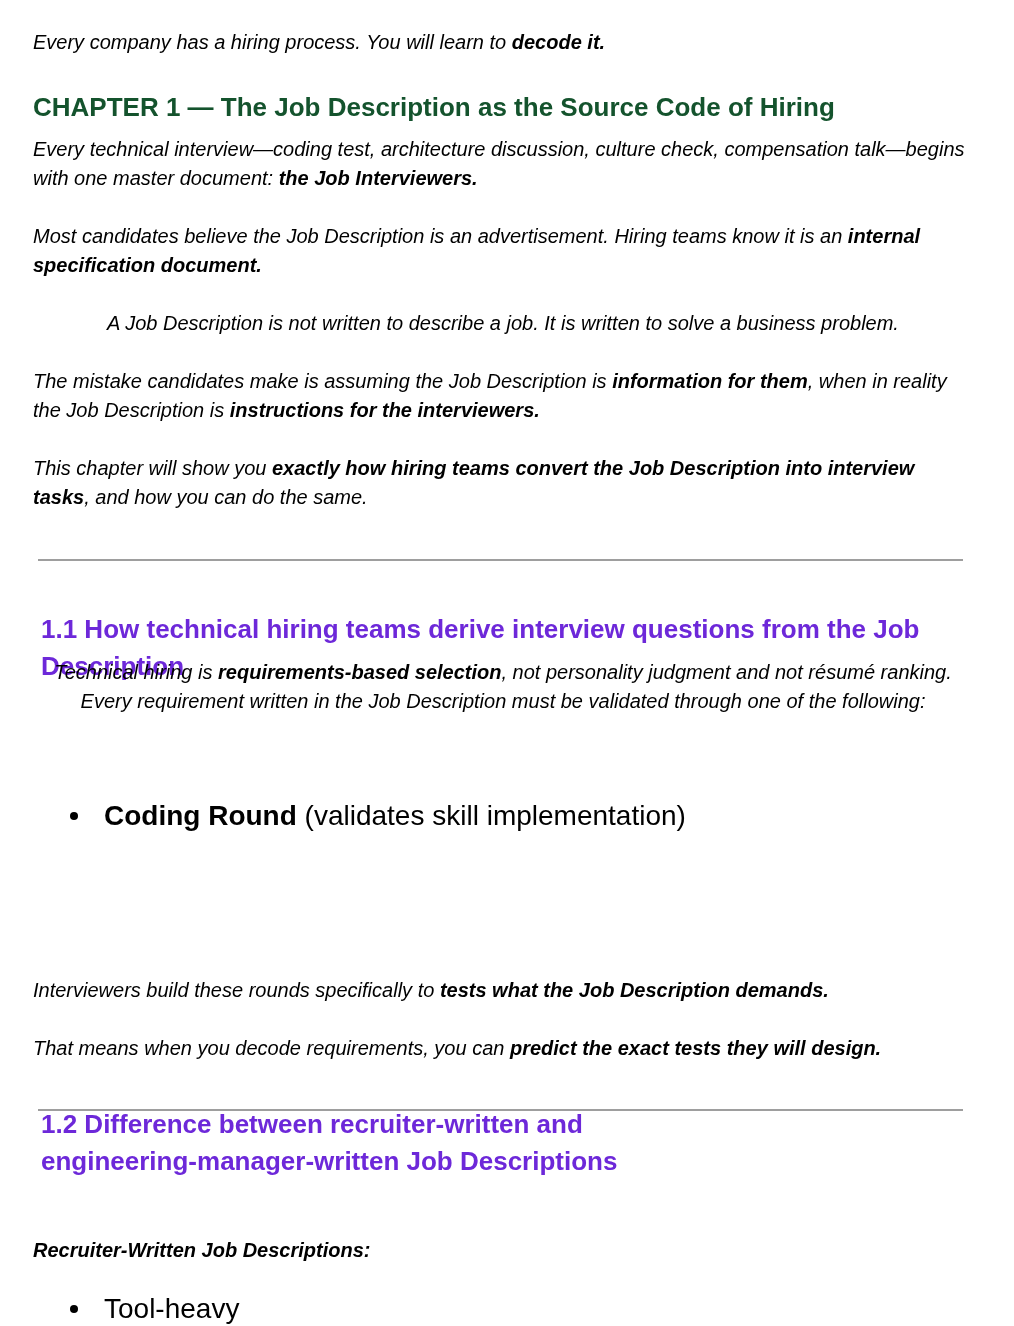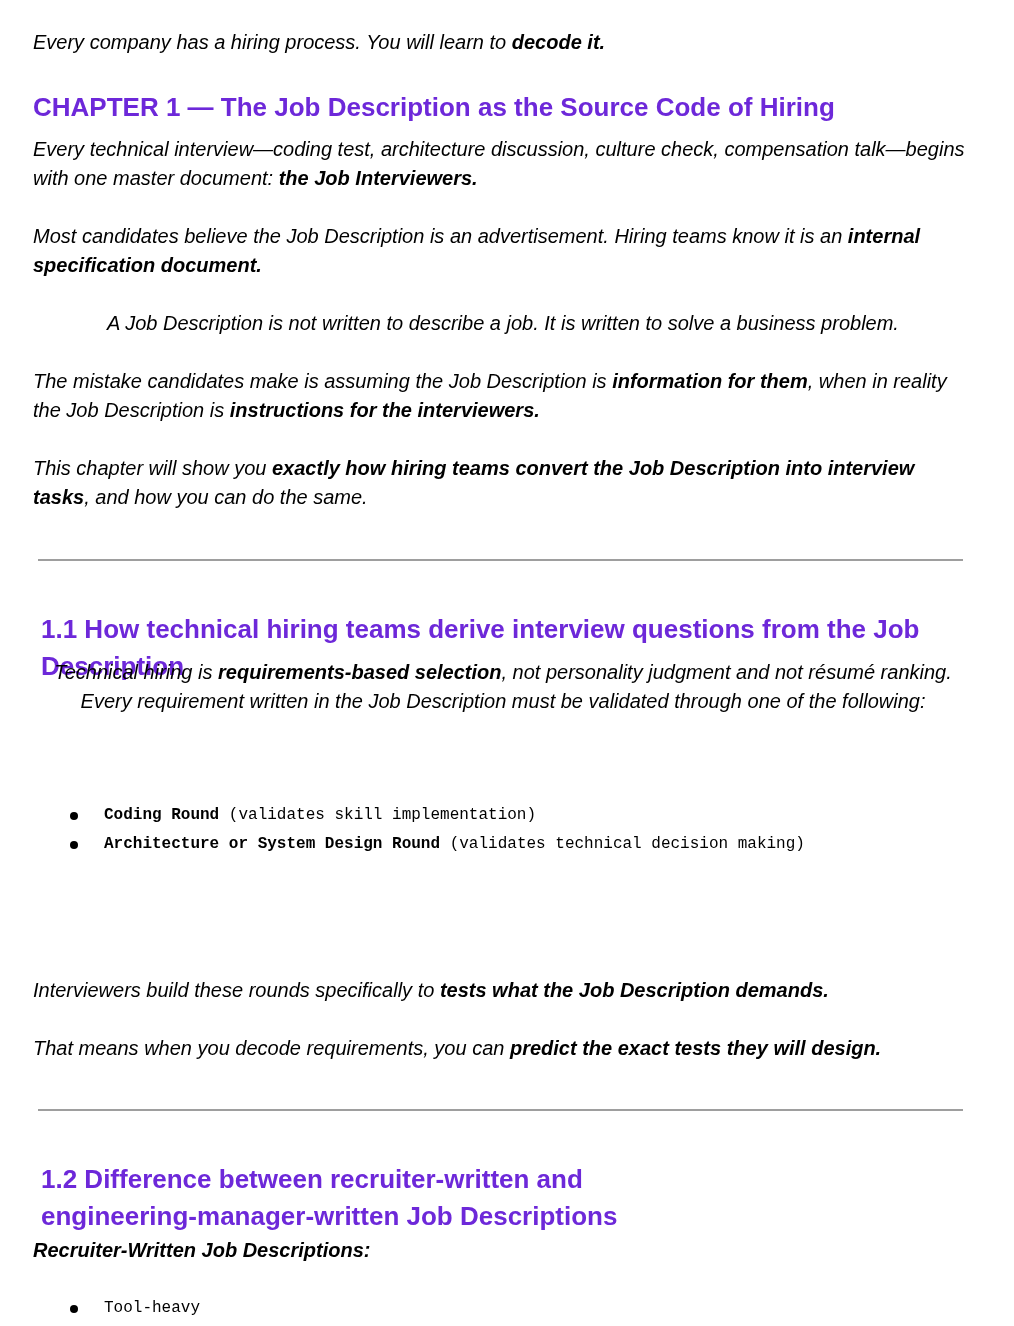--- a/index.html
+++ b/index.html
@@ -4,33 +4,33 @@
 <style>
   html, body { margin: 0; padding: 0; background: #ffffff; }
   body {
     width: 1014px; height: 1326px; overflow: hidden; position: relative;
     font-family: "Liberation Sans", sans-serif; color: #000000;
   }
   .page { position: absolute; left: 33px; top: 0; width: 940px; }
   p { margin: 0; font-size: 20px; line-height: 29px; }
   b { font-weight: bold; }
   .h1 {
-    position: absolute; left: 0; font-size: 26px; font-weight: bold; color: #6d28d9;
+    position: absolute; left: 0; font-size: 26px; font-weight: bold; color: #14532d;
     line-height: 36px; margin: 0; white-space: nowrap;
   }
   .h2 {
     position: absolute; left: 0; font-size: 26px; font-weight: bold; color: #6d28d9;
     line-height: 37px; margin: 8px; width: 940px;
   }
   .abs { position: absolute; left: 0; width: 940px; font-style: italic; }
   hr.sep {
     position: absolute; left: 5px; width: 925px; border: 0; border-top: 2px solid #9e9e9e; margin: 0;
   }
   ul.bullets { position: absolute; left: 0; margin: 0; padding: 0; list-style: none; width: 940px; }
-  ul.bullets li { position: relative; padding-left: 71px; font-size: 16px; line-height: 29px; font-family: Liberation Mono, monospace; }
+  ul.bullets li { position: relative; padding-left: 71px; font-size: 28px; line-height: 29px; }
   ul.bullets li .dot {
     position: absolute; left: 37px; top: 11px; width: 8px; height: 8px; border-radius: 50%; background: #000;
   }
 </style>
 </head>
 <body>
 
 <div class="page">
 
   <p class="abs" style="top:28px;"><span>Every company has a hiring process. You will learn to </span><b>decode it.</b></p>
@@ -48,30 +48,29 @@
   <p class="abs" style="top:454px;"><span>This chapter will show you </span><b>exactly how hiring teams convert the Job Description into interview tasks</b><span>, and how you can do the same.</span></p>
 
   <hr class="sep" style="top:559px;">
 
   <h2 class="h2" style="top:603px;">1.1 How technical hiring teams derive interview questions from the Job Description</h2>
 
   <p class="abs" style="top:658px;text-align:center;"><span>Technical hiring is </span><b>requirements-based selection</b><span>, not personality judgment and not résumé ranking. Every requirement written in the Job Description must be validated through one of the following:</span></p>
 
   <ul class="bullets" style="top:801px;">
     <li><span class="dot"></span><b>Coding Round</b><span> (validates skill implementation)</span></li>
-    <li><span class="dot"></span><b>Architecture or System Design Round</b><span> (validates technical decision making)</span></li>
   </ul>
 
   <p class="abs" style="top:976px;"><span>Interviewers build these rounds specifically to </span><b>tests what the Job Description demands.</b></p>
 
   <p class="abs" style="top:1034px;"><span>That means when you decode requirements, you can </span><b>predict the exact tests they will design.</b></p>
 
   <hr class="sep" style="top:1109px;">
 
-  <h2 class="h2" style="top:1153px; width:640px;">1.2 Difference between recruiter-written and engineering-manager-written Job Descriptions</h2>
+  <h2 class="h2" style="top:1098px; width:640px;">1.2 Difference between recruiter-written and engineering-manager-written Job Descriptions</h2>
 
   <p class="abs" style="top:1236px; font-weight:bold;">Recruiter-Written Job Descriptions:</p>
 
   <ul class="bullets" style="top:1294px;">
     <li><span class="dot"></span><span>Tool-heavy</span></li>
   </ul>
 
 </div>
 
 </body></html>

